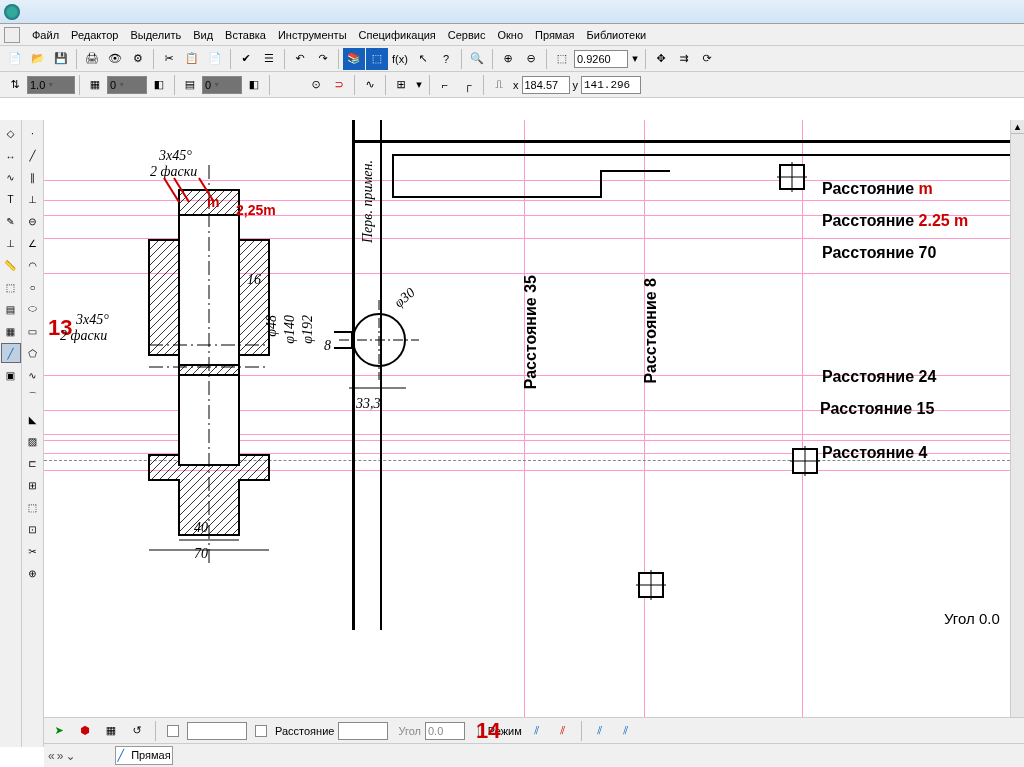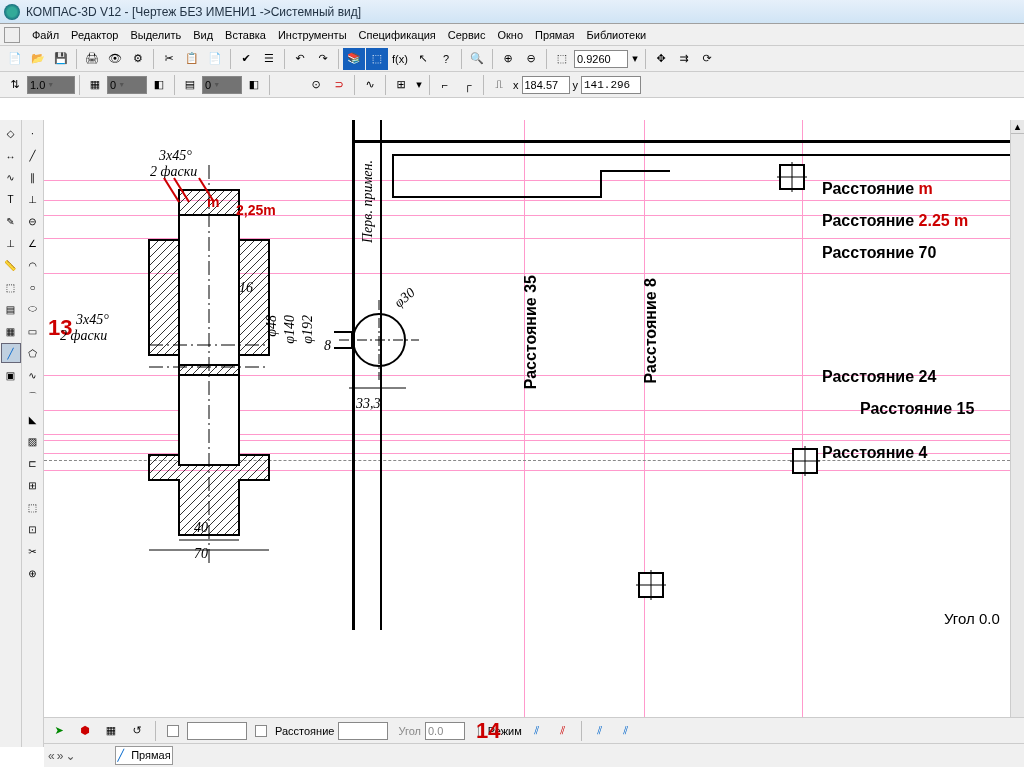--- a/index.html
+++ b/index.html
@@ -39,21 +39,20 @@
   .marker::before, .marker::after { content: ""; position: absolute; background: #000; }
   .marker::before { left: 50%; top: -4px; bottom: -4px; width: 1px; transform: translateX(-50%); }
   .marker::after { top: 50%; left: -4px; right: -4px; height: 1px; transform: translateY(-50%); }
   .vertical-text { writing-mode: vertical-rl; transform: rotate(180deg); }
 </style>
 </head>
 <body>
 
 <div class="titlebar">
   <div class="app-icon"></div>
-  <div class="title">КОМПАС-3D V12 - [Чертеж БЕЗ ИМЕНИ1 -&gt;Системный вид]</div>
 </div>
 
 <div class="menubar">
   <div class="menu-icon"></div>
   <div class="menu-item">Файл</div>
   <div class="menu-item">Редактор</div>
   <div class="menu-item">Выделить</div>
   <div class="menu-item">Вид</div>
   <div class="menu-item">Вставка</div>
   <div class="menu-item">Инструменты</div>
@@ -228,21 +227,21 @@
 
       <line x1="55" y1="405" x2="175" y2="405" stroke="#000" stroke-width="1"></line>
       <line x1="85" y1="395" x2="145" y2="395" stroke="#000" stroke-width="1"></line>
 
     </svg>
 
     <div class="dim-text" style="left:115px; top:28px;">3x45°</div>
     <div class="dim-text" style="left:106px; top:44px;">2 фаски</div>
     <div class="dim-text" style="left:32px; top:192px;">3x45°</div>
     <div class="dim-text" style="left:16px; top:208px;">2 фаски</div>
-    <div class="dim-text" style="left:195px; top:160px;">16</div>
+    <div class="dim-text" style="left:195px; top:152px;padding-left:8px;">16</div>
     <div class="dim-text" style="left:150px; top:400px;">40</div>
     <div class="dim-text" style="left:150px; top:426px;">70</div>
     <div class="dim-text vertical-text" style="left:220px; top:195px;">φ48</div>
     <div class="dim-text vertical-text" style="left:238px; top:195px;">φ140</div>
     <div class="dim-text vertical-text" style="left:256px; top:195px;">φ192</div>
 
     <svg style="position:absolute; left:115px; top:50px; width:70px; height:50px;">
       <line x1="5" y1="8" x2="20" y2="32" stroke="#c00" stroke-width="2"></line>
       <line x1="15" y1="8" x2="30" y2="32" stroke="#c00" stroke-width="2"></line>
       <line x1="40" y1="8" x2="55" y2="32" stroke="#c00" stroke-width="2"></line>
@@ -267,21 +266,21 @@
 
     <div class="annotation vertical-text" style="left:478px; top:155px;">Расстояние 35</div>
     <div class="annotation vertical-text" style="left:598px; top:158px;">Расстояние 8</div>
 
     <div class="annotation" style="left:778px; top:60px;">
       <span>Расстояние  <span style="color:#c00">m</span></span>
     </div>
     <div class="annotation" style="left:778px; top:92px;">Расстояние <span style="color:#c00">2.25 m</span></div>
     <div class="annotation" style="left:778px; top:124px;">Расстояние  70</div>
     <div class="annotation" style="left:778px; top:248px;">Расстояние 24</div>
-    <div class="annotation" style="left:816px; top:280px;text-align:center;">Расстояние 15</div>
+    <div class="annotation" style="left:776px; top:280px;text-align:center;">Расстояние 15</div>
     <div class="annotation" style="left:778px; top:324px;text-align:right;">Расстояние 4</div>
 
     <div class="marker" style="left:735px; top:44px;"></div>
     <div class="marker" style="left:748px; top:328px;"></div>
     <div class="marker" style="left:594px; top:452px;"></div>
 
     <div style="position:absolute; left:0; right:0; bottom:0; height:14px; background:#e8e8e8; border-top:1px solid #ccc;">
       <div style="position:absolute; left:0; width:14px; height:100%; border-right:1px solid #bbb; text-align:center;">◂</div>
       <div style="position:absolute; right:0; width:14px; height:100%; border-left:1px solid #bbb; text-align:center;">▸</div>
       <div style="position:absolute; left:20px; width:180px; height:10px; top:2px; background:#ccc; border:1px solid #999;"></div>

